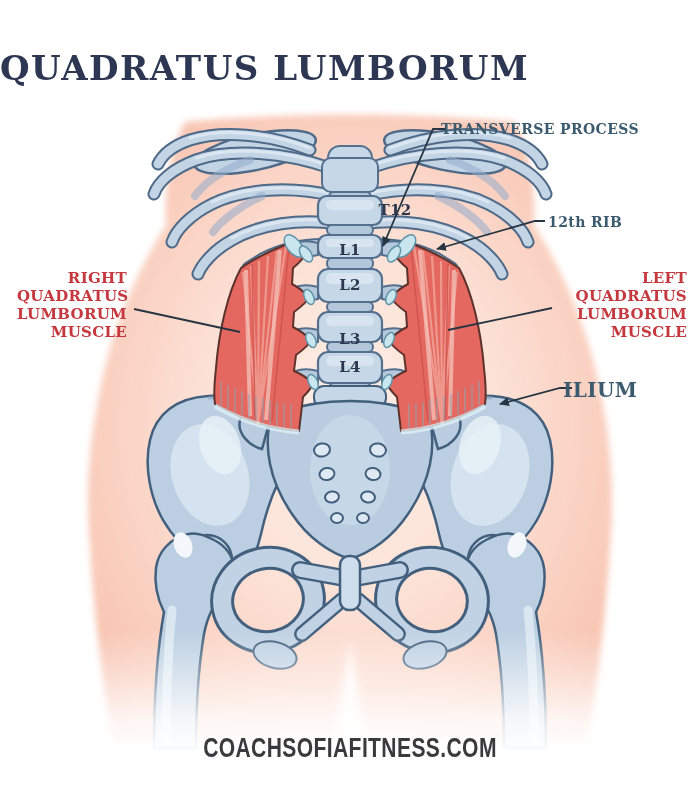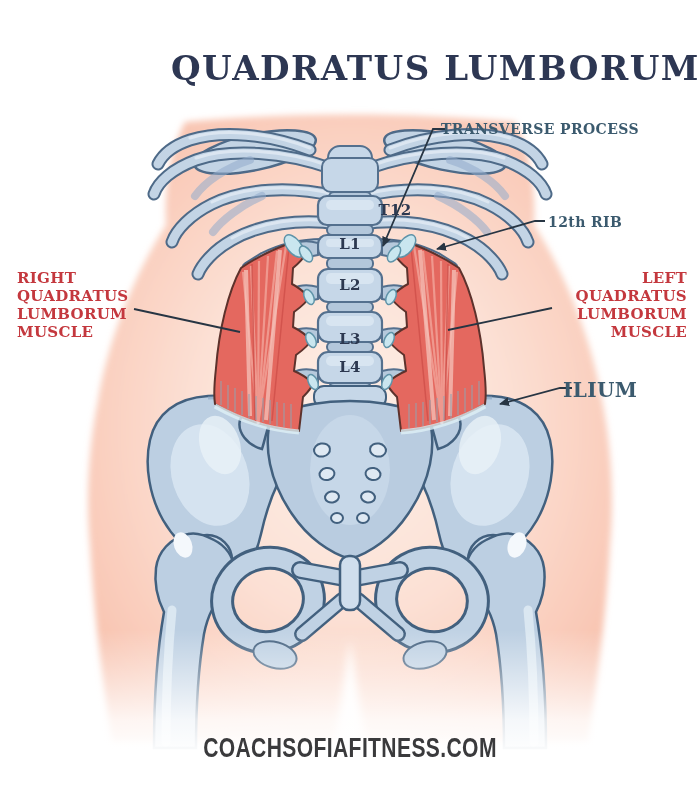--- a/index.html
+++ b/index.html
@@ -1,30 +1,30 @@
 <!DOCTYPE html>
 <html><head>
 <meta charset="utf-8">
 <style>
   html,body{margin:0;padding:0;background:#ffffff;}
   #stage{position:relative;width:700px;height:800px;background:#ffffff;overflow:hidden;
          font-family:"DejaVu Serif",serif;}
   #figure-svg{position:absolute;left:0;top:0;}
   .txt{position:absolute;font-weight:bold;}
-  #page-title{left:0;top:48px;width:700px;text-align:right;font-size:34px;letter-spacing:1.5px;color:#2d3753;}
+  #page-title{left:0;top:48px;width:700px;text-align:left;font-size:34px;letter-spacing:1.5px;color:#2d3753;}
   .anno{color:#3b5a6e;font-size:14px;letter-spacing:.4px;}
   #anno-transverse{left:441px;top:121px;}
   #anno-rib12{left:548px;top:214px;}
   #anno-ilium{left:563px;top:378px;font-size:20px;}
   .muscle-label{color:#c4383e;font-size:15px;line-height:18px;letter-spacing:.3px;white-space:pre-line;}
-  #label-right-ql{left:17px;top:269px;width:110px;text-align:left;}
+  #label-right-ql{left:17px;top:269px;width:110px;text-align:right;}
   #label-left-ql{left:557px;top:269px;width:130px;text-align:right;}
   .vert{color:#2c3850;font-size:15px;line-height:15px;transform:translateX(-50%);letter-spacing:.3px;}
   #vert-t12{left:350px;top:203px;margin-left:45px;}
-  #vert-l1{left:350px;top:237px;text-align:right;}
+  #vert-l1{left:350px;top:243px;text-align:right;}
   #vert-l2{left:350px;top:278px;}
   #vert-l3{left:350px;top:332px;}
   #vert-l4{left:350px;top:360px;}
   #site-footer{left:0;top:733px;width:700px;text-align:center;
     font-family:"Liberation Sans",sans-serif;font-size:27px;font-weight:bold;
     color:#3a3a3c;letter-spacing:.5px;transform:scaleX(.78);transform-origin:50% 50%;}
 </style>
 </head>
 <body>
 

